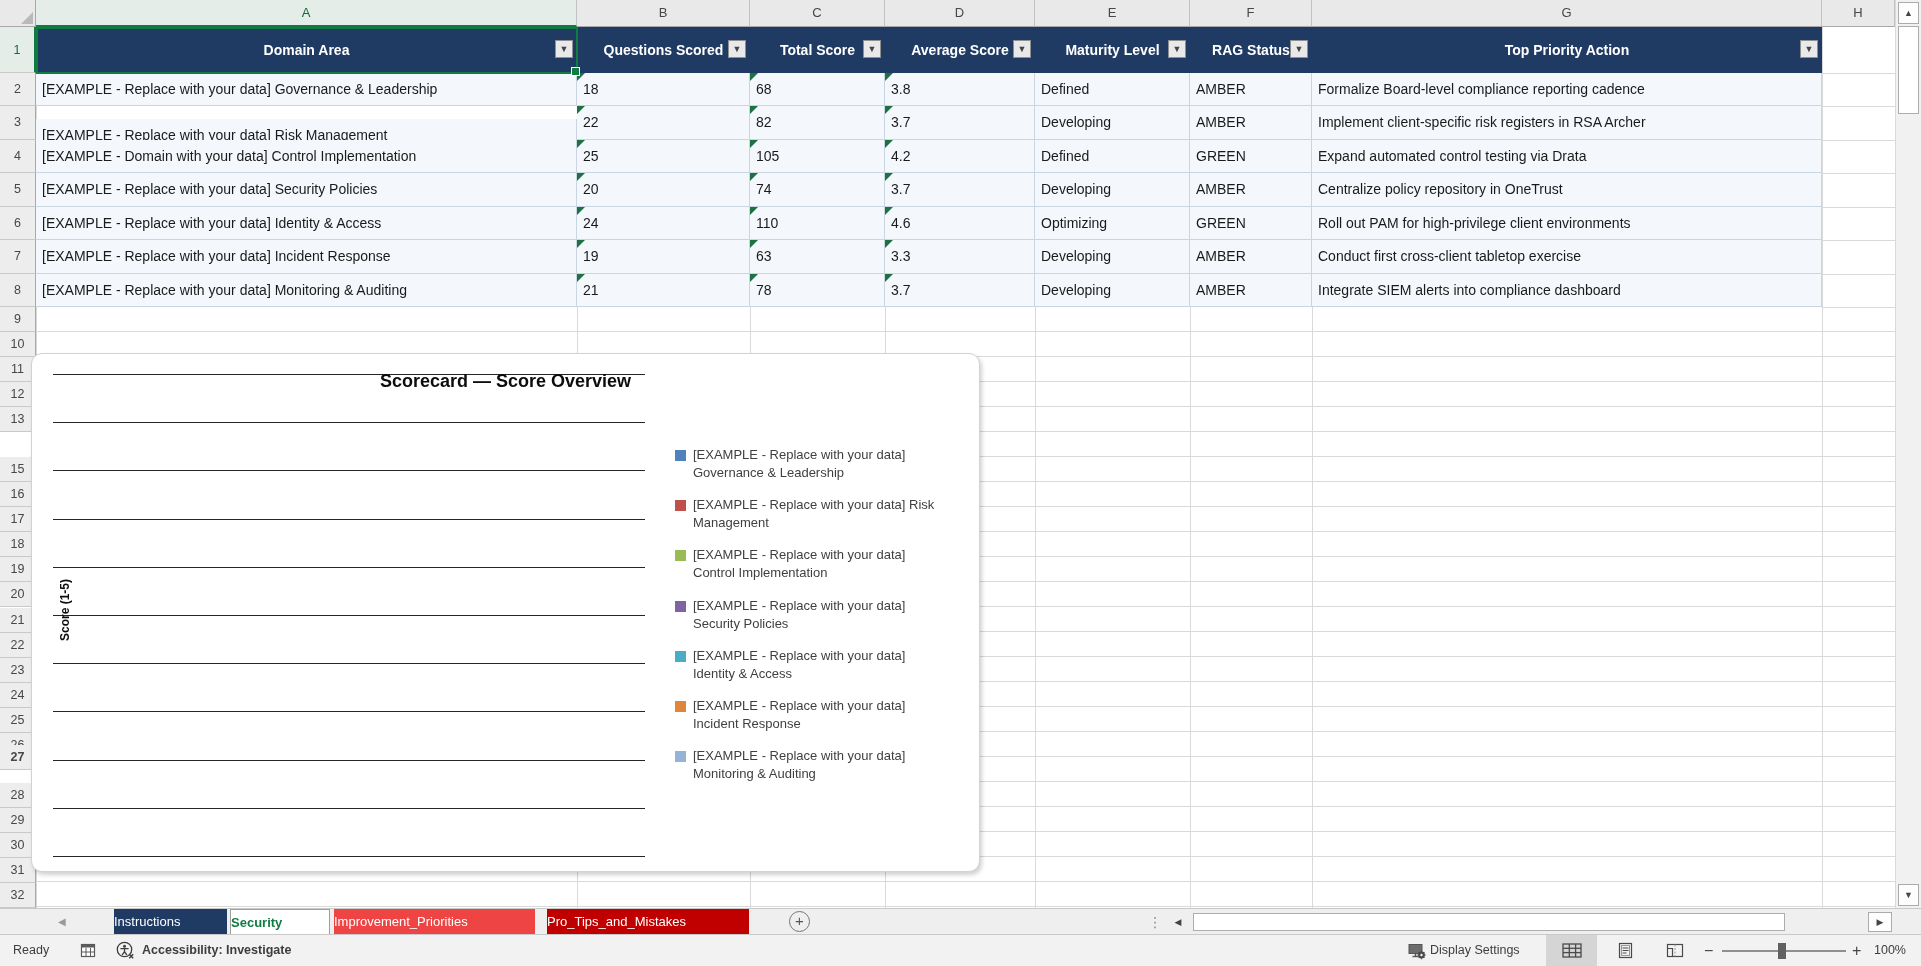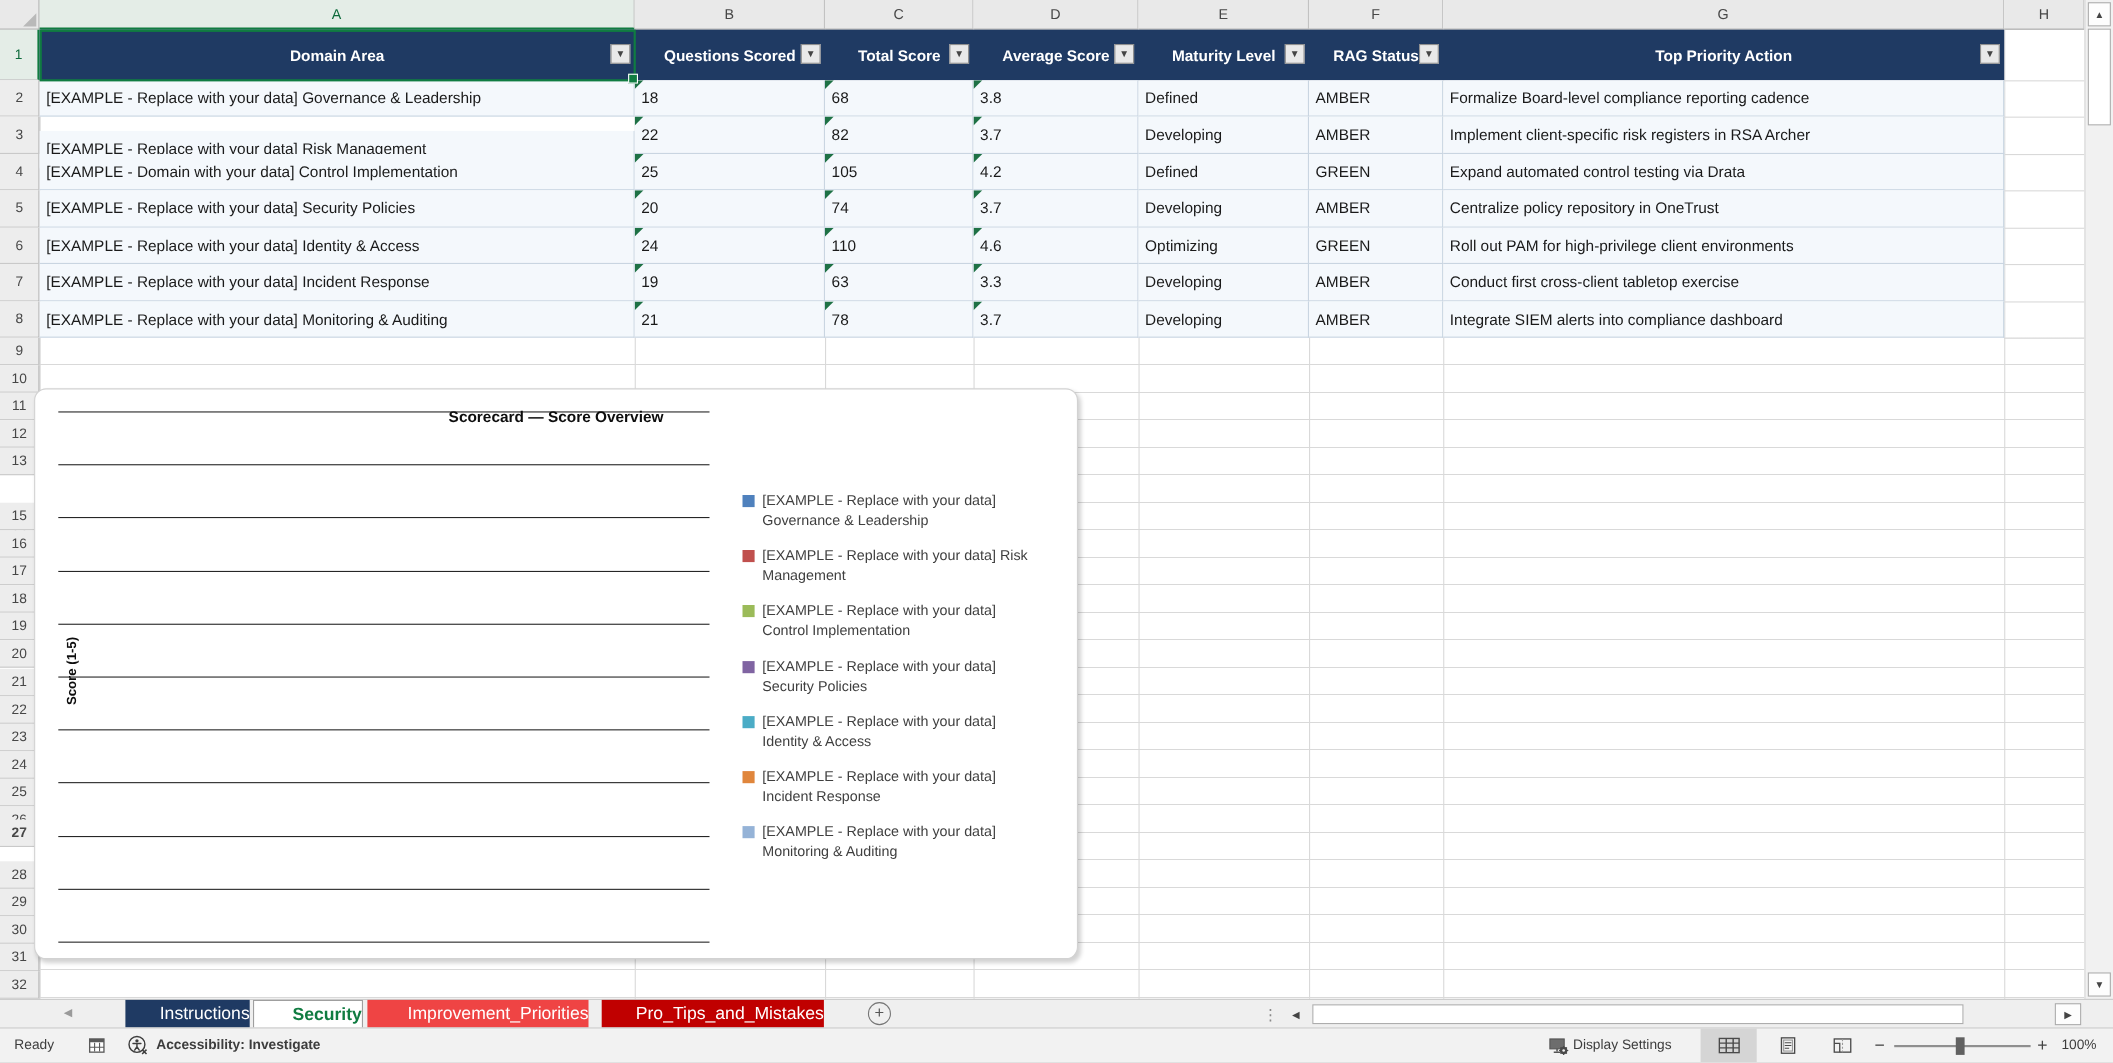--- a/index.html
+++ b/index.html
@@ -29,34 +29,34 @@
              color:#444;font-size:9px;line-height:16px;text-align:center;cursor:pointer;}
   .cell{box-sizing:border-box;background:#F4F8FC;border-right:1px solid #C9D5E1;border-bottom:1px solid #C9D5E1;
         color:#1A1A1A;font-size:14px;white-space:nowrap;overflow:hidden;padding-left:6px;}
   .tri-err{width:0;height:0;border-top:8px solid #1E7145;border-right:8px solid transparent;}
   #selA1{box-sizing:border-box;border:2px solid #107C41;pointer-events:none;}
   #selhandle{width:7px;height:7px;background:#107C41;border:1px solid #fff;box-sizing:content-box;}
   
   #chart{background:#FFFFFF;border:1px solid #D2D2D2;border-radius:11px;
          box-shadow:2px 3px 4px rgba(0,0,0,0.18);}
   .cgrid{height:0;border-top:1.6px solid #262626;}
-  #chart-title{font-weight:bold;font-size:14px;color:#0d0d0d;text-align:center;white-space:nowrap;}
+  #chart-title{font-weight:bold;font-size:18px;color:#0d0d0d;text-align:center;white-space:nowrap;}
   #chart-ylabel{font-weight:bold;font-size:12px;color:#0d0d0d;transform:rotate(-90deg);
                 transform-origin:center;white-space:nowrap;}
   .lgd-marker{width:11px;height:11px;}
   .lgd-text{font-size:13px;color:#3F3F3F;line-height:18px;white-space:nowrap;}
   
   #vscroll{background:#F1F1F1;border-left:1px solid #D9D9D9;box-sizing:border-box;}
   .sbtn{background:#FDFDFD;border:1px solid #ABABAB;box-sizing:border-box;color:#444;
         font-size:9px;text-align:center;cursor:pointer;}
   .sthumb{background:#FFFFFF;border:1px solid #ADADAD;box-sizing:border-box;cursor:pointer;}
   
   #tabbar{background:#EFEFEF;border-top:1px solid #C9C9C9;box-sizing:border-box;}
   .navarrow{font-size:10px;color:#9A9A9A;line-height:26px;cursor:pointer;}
-  .sheettab{top:0;height:40px;font-size:16px;line-height:25px;text-align:right;cursor:pointer;
+  .sheettab{top:0;height:40px;font-size:13px;line-height:25px;text-align:left;cursor:pointer;
             white-space:nowrap;overflow:hidden;box-sizing:border-box;}
   .sheettab.active{font-weight:bold;border:1px solid #9F9F9F;border-bottom:3px solid #107C41;
             background:linear-gradient(#ffffff,#f2f6f3);}
   #addsheet{width:21px;height:21px;border:1.4px solid #767676;border-radius:50%;box-sizing:border-box;
             color:#555;font-size:15px;line-height:18px;text-align:center;cursor:pointer;background:#EFEFEF;}
   #tabdots{color:#8A8A8A;font-size:14px;line-height:26px;cursor:pointer;}
   
   #statusbar{background:#F2F2F2;border-top:1px solid #C9C9C9;box-sizing:border-box;
              font-size:12.5px;color:#3D3D3D;}
   .sb-text{line-height:31px;white-space:nowrap;}

